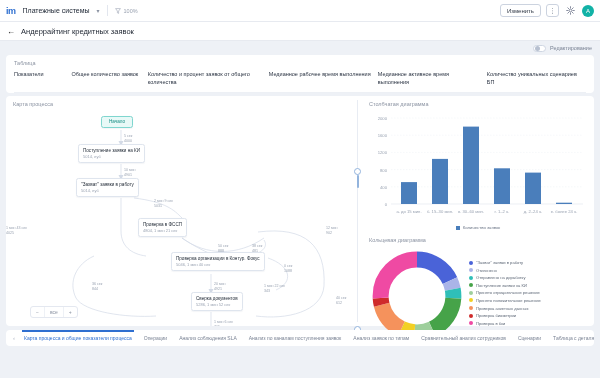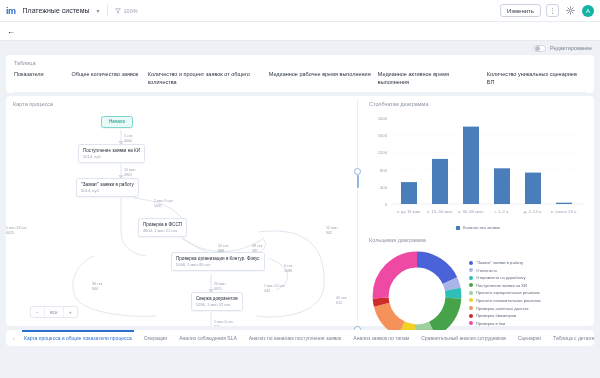--- a/index.html
+++ b/index.html
@@ -215,20 +215,21 @@
             <circle cx="10" cy="10" r="3" fill="none" stroke="#59627a" stroke-width="1.6"></circle>
             <path d="M10 1.5v3M10 15.5v3M1.5 10h3M15.5 10h3M4 4l2 2M14 14l2 2M16 4l-2 2M6 14l-2 2" stroke="#59627a" stroke-width="1.6" stroke-linecap="round"></path>
           </svg>
       </div>
       <div class="avatar">A</div>
     </div>
   </div>
 
   <div class="subbar">
     <span class="back-ic" style="font-size:8px;color:#4a5costume;">←</span>
+    <span class="page-title">Андеррайтинг кредитных заявок</span>
   </div>
 
   <div class="togglerow">
     <div class="switch">
         <div class="knob"></div>
       </div>
     <span class="toggle-label">Редактирование</span>
   </div>
 
   <div class="card table-card">

